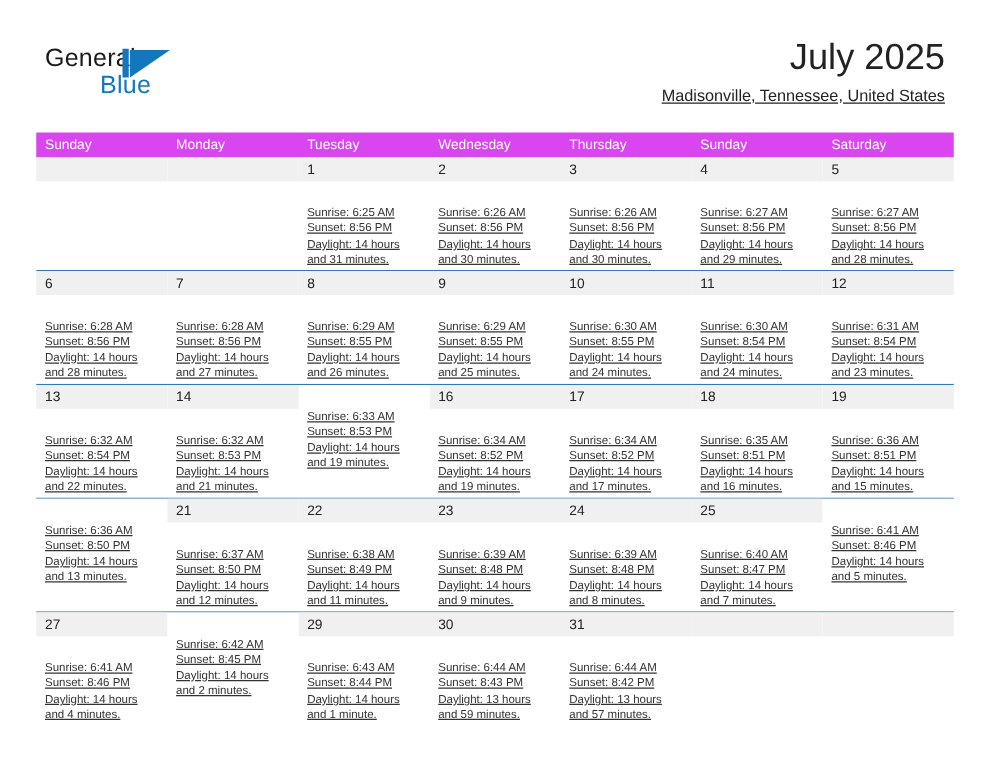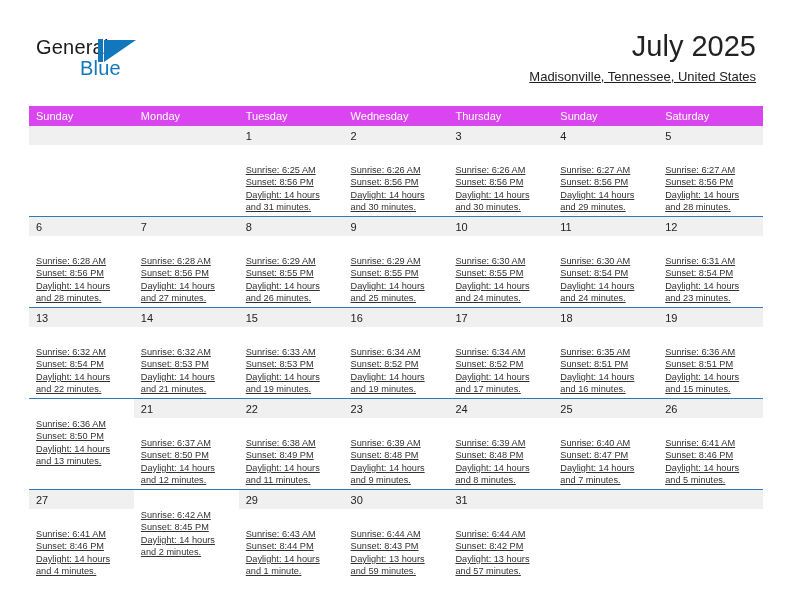--- a/index.html
+++ b/index.html
@@ -326,21 +326,20 @@
           <div class="cell">
             <div class="daynum-band"><span class="daynum">14</span></div>
             <div class="details">
               <div>Sunrise: 6:32 AM</div>
               <div>Sunset: 8:53 PM</div>
               <div>Daylight: 14 hours</div>
               <div>and 21 minutes.</div>
             </div>
           </div>
           <div class="cell">
-            <div class="daynum-band"><span class="daynum">15</span></div>
             <div class="details">
               <div>Sunrise: 6:33 AM</div>
               <div>Sunset: 8:53 PM</div>
               <div>Daylight: 14 hours</div>
               <div>and 19 minutes.</div>
             </div>
           </div>
           <div class="cell">
             <div class="daynum-band"><span class="daynum">16</span></div>
             <div class="details">
@@ -426,21 +425,20 @@
           <div class="cell">
             <div class="daynum-band"><span class="daynum">25</span></div>
             <div class="details">
               <div>Sunrise: 6:40 AM</div>
               <div>Sunset: 8:47 PM</div>
               <div>Daylight: 14 hours</div>
               <div>and 7 minutes.</div>
             </div>
           </div>
           <div class="cell">
-            <div class="daynum-band"><span class="daynum">26</span></div>
             <div class="details">
               <div>Sunrise: 6:41 AM</div>
               <div>Sunset: 8:46 PM</div>
               <div>Daylight: 14 hours</div>
               <div>and 5 minutes.</div>
             </div>
           </div>
         </div>
         <div class="week">
           <div class="cell">

